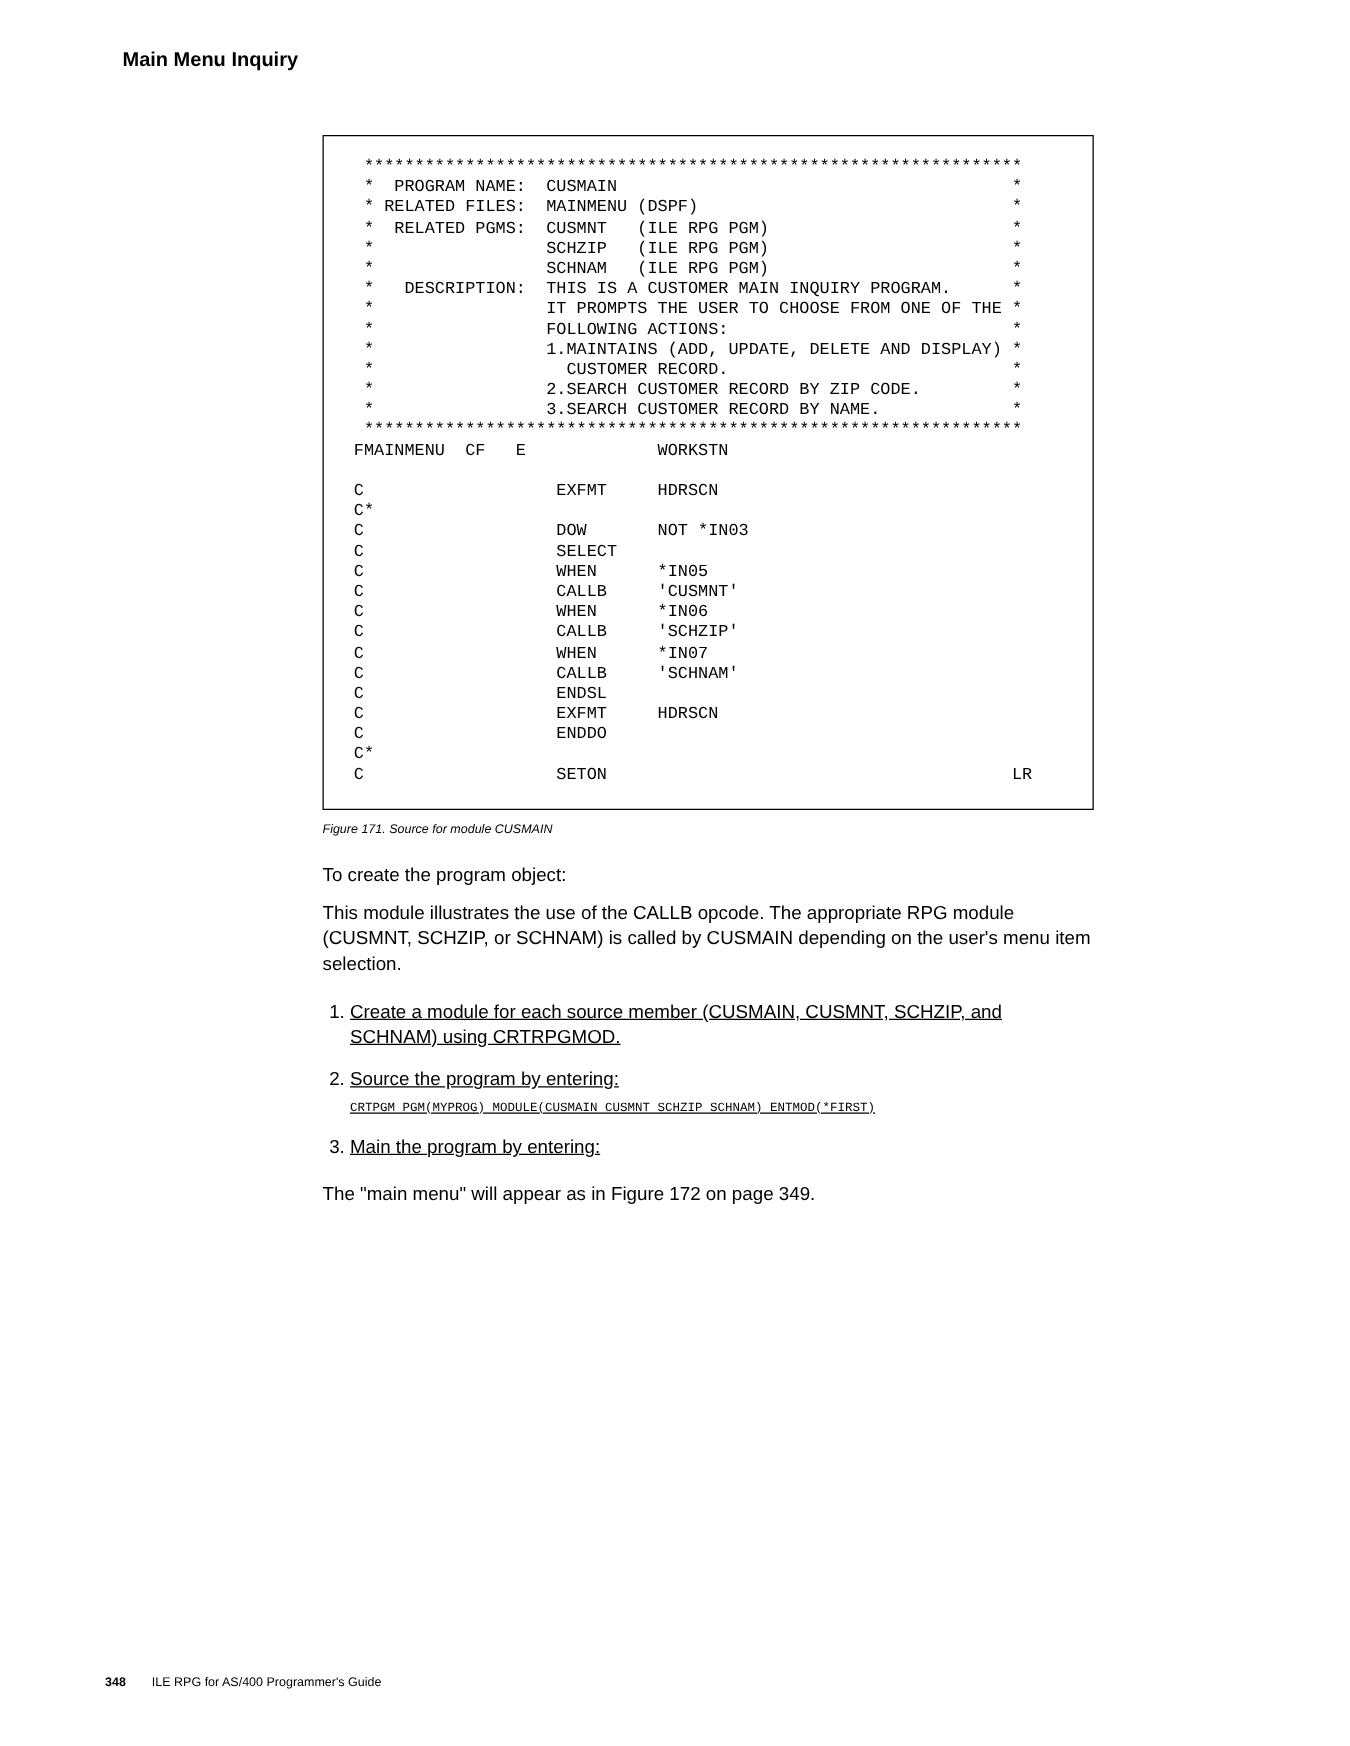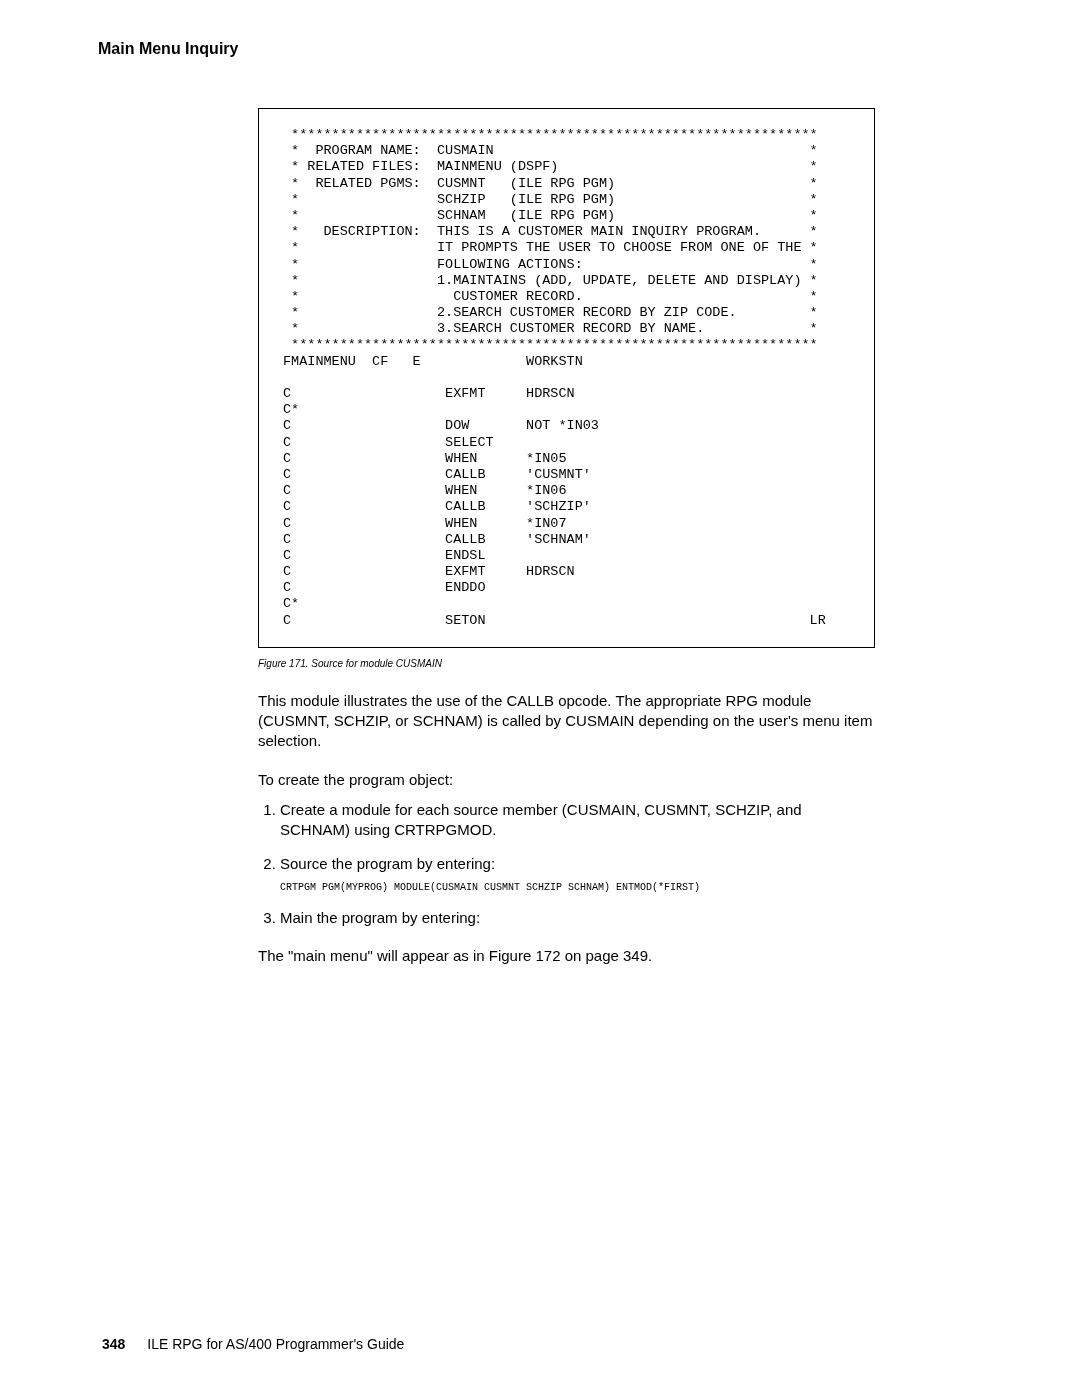--- a/index.html
+++ b/index.html
@@ -47,20 +47,21 @@
     line-height: 1.35;
     margin-bottom: 18px;
   }
   ol.steps {
     margin: 0 0 18px 0;
     padding-left: 22px;
   }
   ol.steps > li {
     margin-bottom: 14px;
     line-height: 1.35;
+    text-decoration: underline;
   }
   .cmd {
     font-family: "Courier New", Courier, monospace;
     font-size: 10px;
     margin-top: 6px;
     margin-left: 0;
   }
   .note-block {
     margin-top: 8px;
     display: flex;
@@ -69,22 +70,22 @@
     font-weight: bold;
     flex: 0 0 auto;
     margin-right: 10px;
   }
   .note-text {
     flex: 1 1 auto;
   }
   .footer {
     position: absolute;
     bottom: 45px;
-    left: 102px;
-    font-size: 14px;
+    left: 84px;
+    font-size: 10px;
     text-align: right;
   }
   .footer .pagenum {
     font-weight: bold;
     margin-right: 18px;
   }
 </style>
 </head>
 <body>
 
@@ -123,23 +124,23 @@
 C                   CALLB     'SCHNAM'
 C                   ENDSL
 C                   EXFMT     HDRSCN
 C                   ENDDO
 C*
 C                   SETON                                        LR</pre>
     </div>
 
     <div class="figure-caption">Figure 171. Source for module CUSMAIN</div>
 
+    <div class="para" style="margin-bottom:10px;">To create the program object:</div>
+
     <div class="para">This module illustrates the use of the CALLB opcode. The appropriate RPG module (CUSMNT, SCHZIP, or SCHNAM) is called by CUSMAIN depending on the user's menu item selection.</div>
-
-    <div class="para" style="margin-bottom:10px;">To create the program object:</div>
 
     <ol class="steps">
       <li>
         <span>Create a module for each source member (CUSMAIN, CUSMNT, SCHZIP, and SCHNAM) using CRTRPGMOD.</span>
       </li>
       <li>
         <span>Source the program by entering:</span>
         <div class="cmd">CRTPGM PGM(MYPROG) MODULE(CUSMAIN CUSMNT SCHZIP SCHNAM) ENTMOD(*FIRST)</div>
       </li>
       <li>

